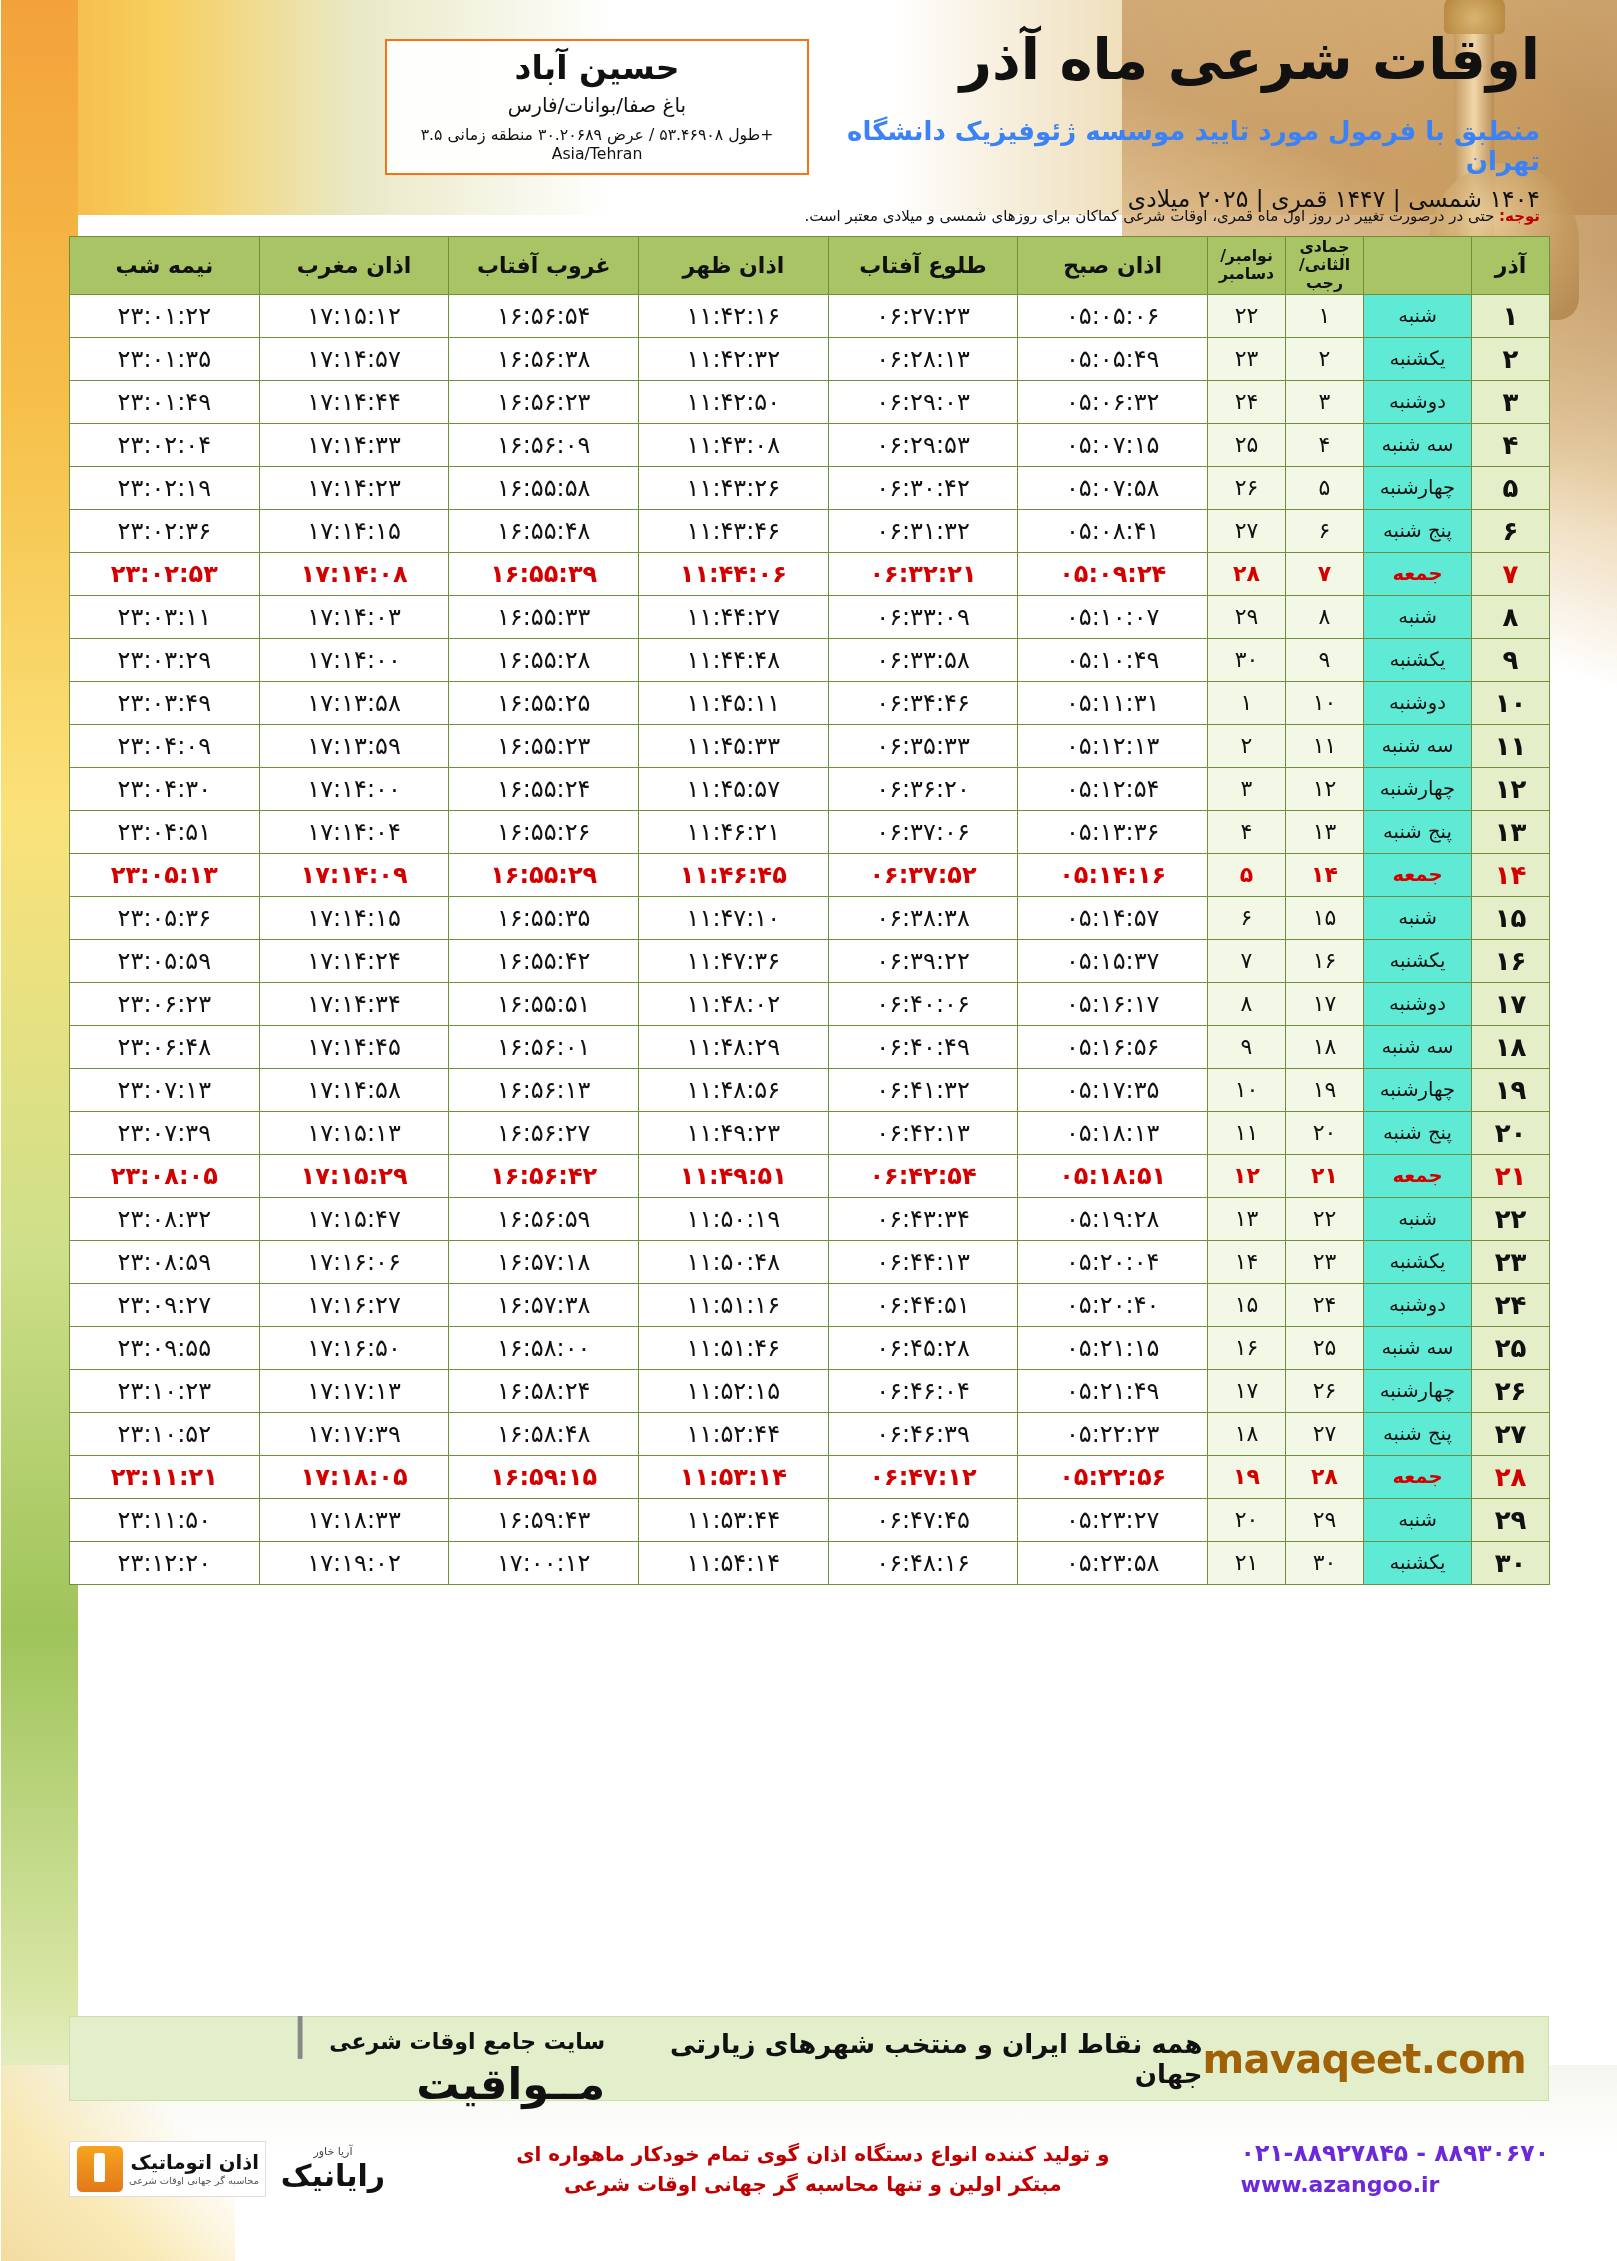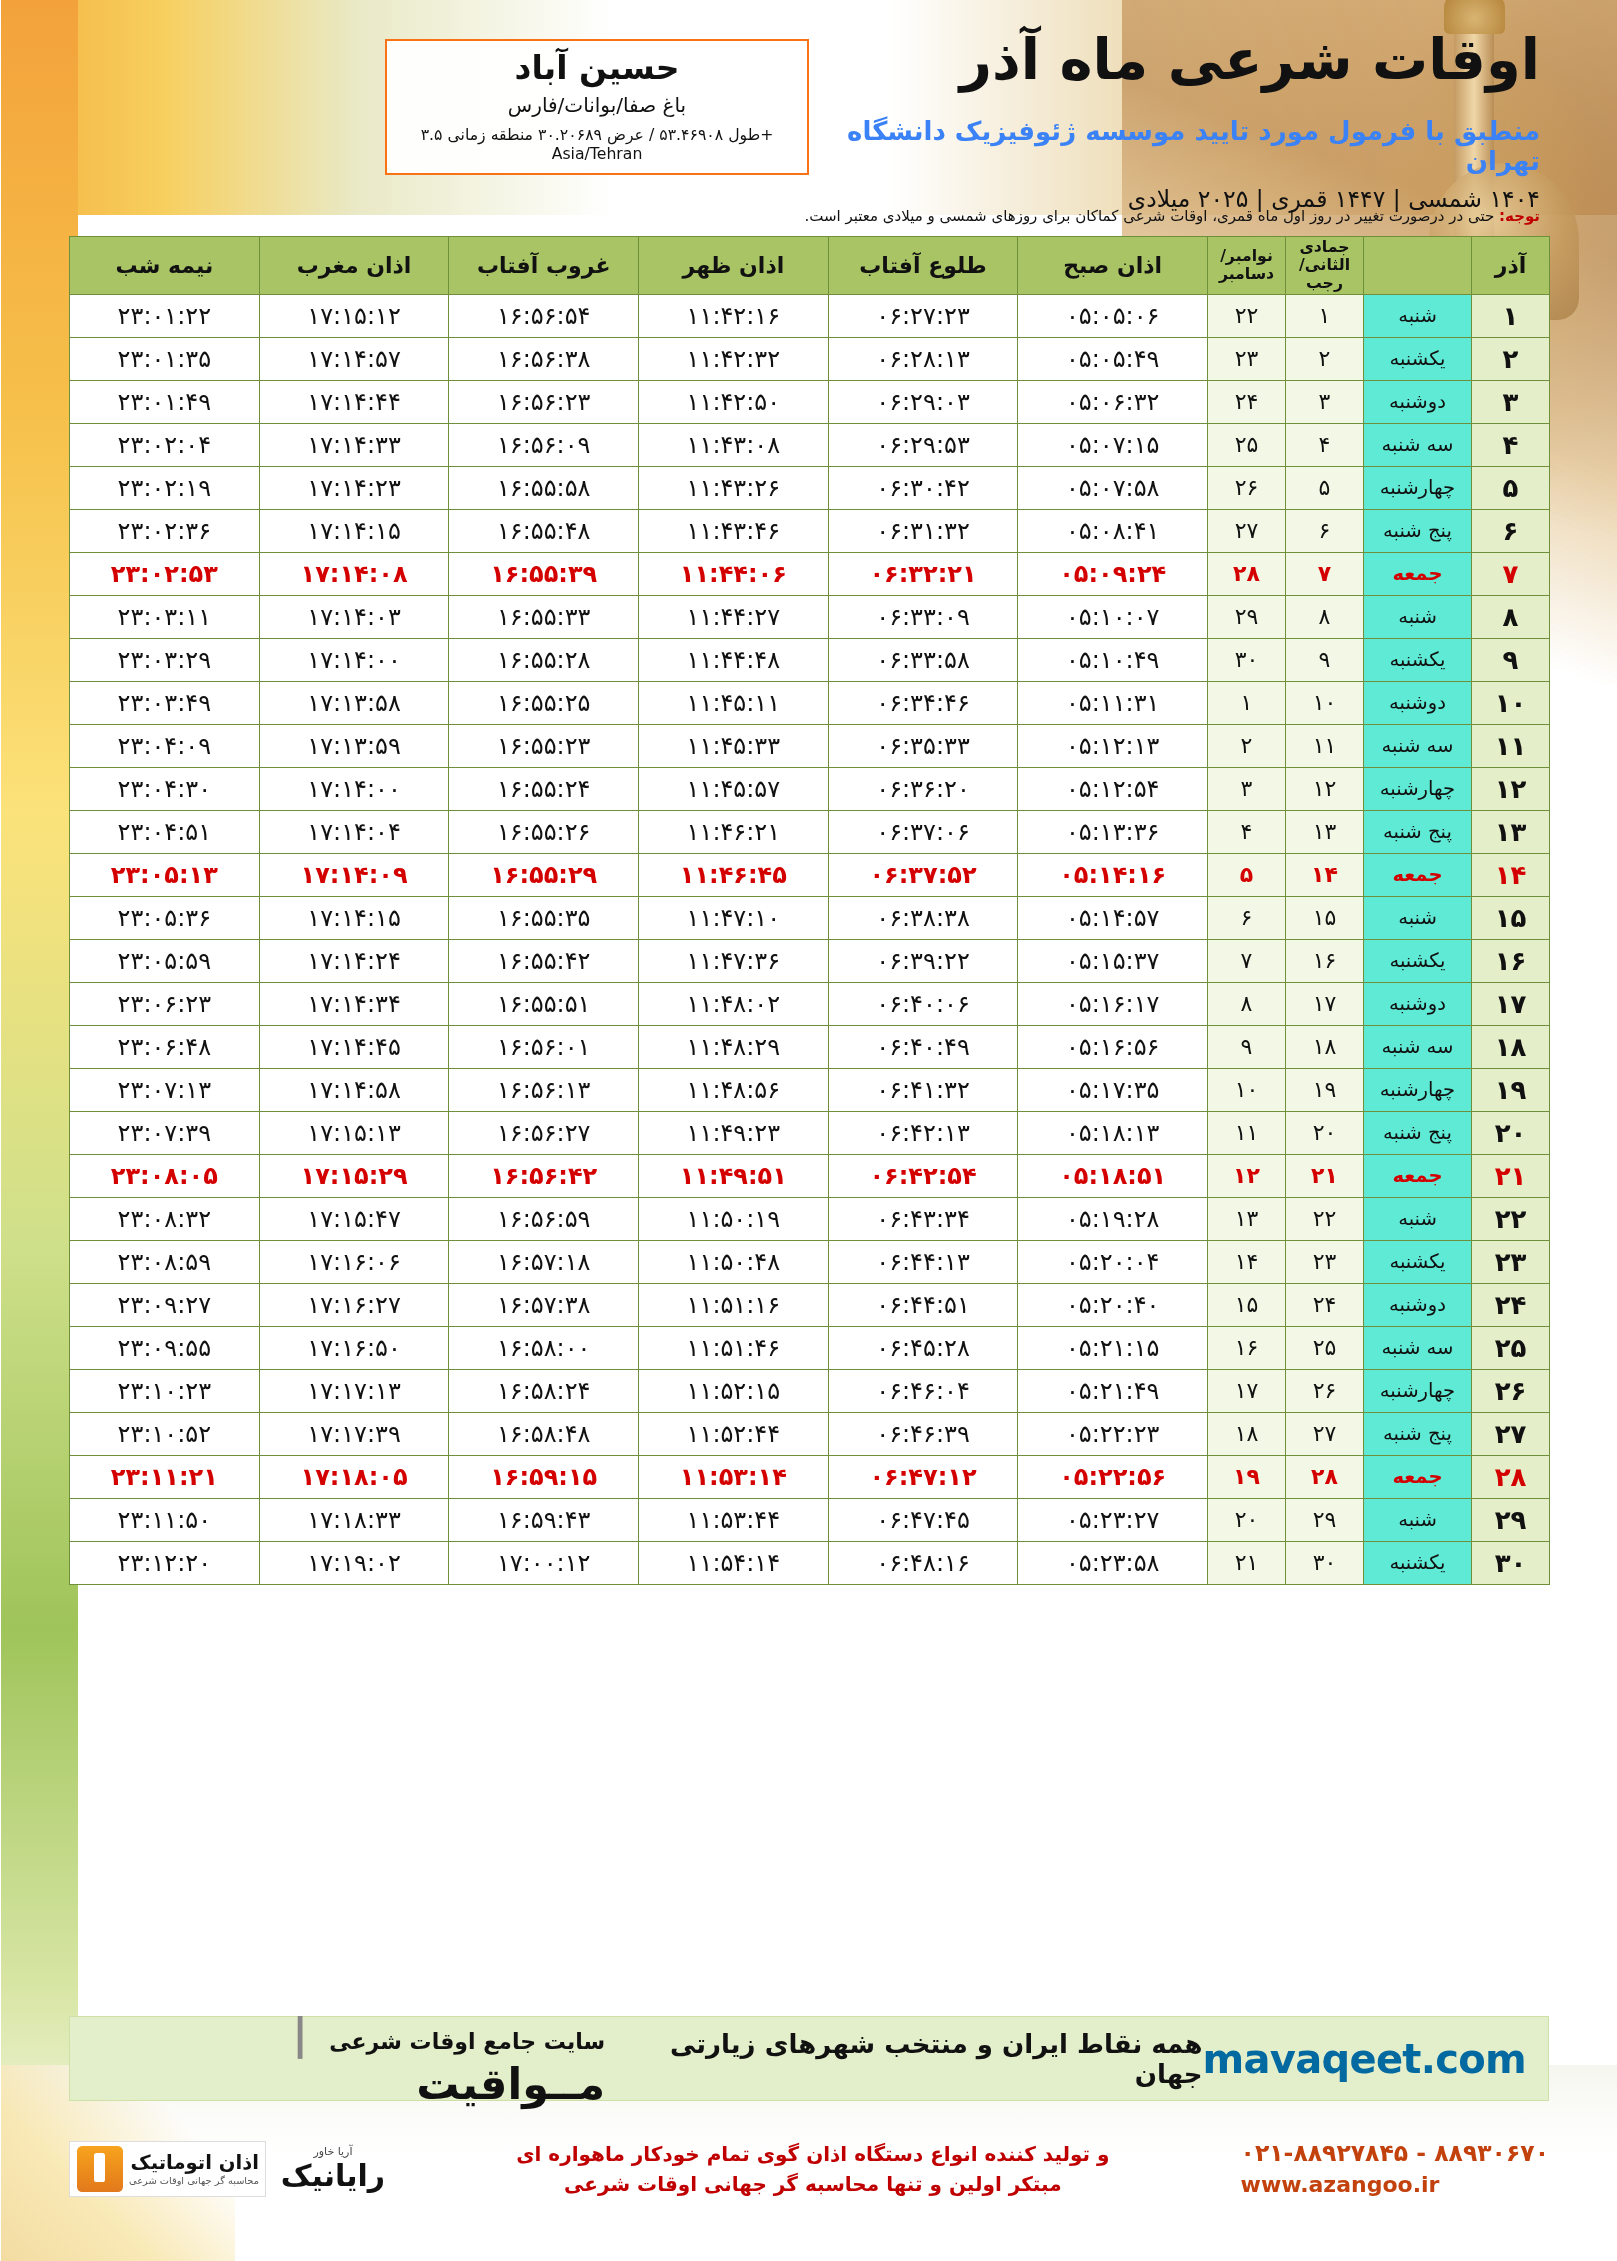--- a/index.html
+++ b/index.html
@@ -117,30 +117,30 @@
   col.c-hijri{width:78px;}
   col.c-greg{width:78px;}
   col.c-time{width:auto;}
 
   
   .foot-band{
     position:absolute;left:69px;right:69px;top:2016px;height:85px;
     background:#e3eeca;border:1.3px solid #cfe0a6;display:flex;align-items:center;
     justify-content:space-between;padding:0 22px;box-sizing:border-box;
   }
-  .foot-brand{font-size:40px;font-weight:bold;color:#0369a1;letter-spacing:-0.7px;direction:ltr;}
+  .foot-brand{font-size:40px;font-weight:bold;color:#a16207;letter-spacing:-0.7px;direction:ltr;}
   .foot-slogan{font-size:26px;color:#111;font-weight:bold;}
   .foot-mavaqit{font-size:43px;font-weight:bold;color:#111;}
   .foot-mavaqit .grn{color:#1c6b1c;}
 
   .foot-low{
     position:absolute;left:69px;right:69px;top:2120px;height:98px;
     display:flex;align-items:center;justify-content:space-between;
   }
-  .phones{direction:ltr;text-align:left;font-size:23.5px;font-weight:bold;color:#c2410c;line-height:1.35;}
+  .phones{direction:ltr;text-align:left;font-size:23.5px;font-weight:bold;color:#6d28d9;line-height:1.35;}
   .phones .site{font-size:22px;}
   .foot-desc{text-align:center;font-size:20px;color:#c00000;font-weight:bold;line-height:1.5;}
   .logos{display:flex;align-items:center;gap:14.4px;}
   .logo-rayanik{font-size:30px;font-weight:bold;color:#111;}
   .logo-rayanik small{display:block;font-size:11px;color:#444;font-weight:normal;text-align:center;}
   .logo-azan{
     display:flex;align-items:center;gap:6.5px;background:#fff;padding:3.9px 6.5px;border:0.7px solid #ddd;
   }
   .logo-azan .mark{
     width:46px;height:46px;background:linear-gradient(180deg,#f7a41d,#e2781b);

